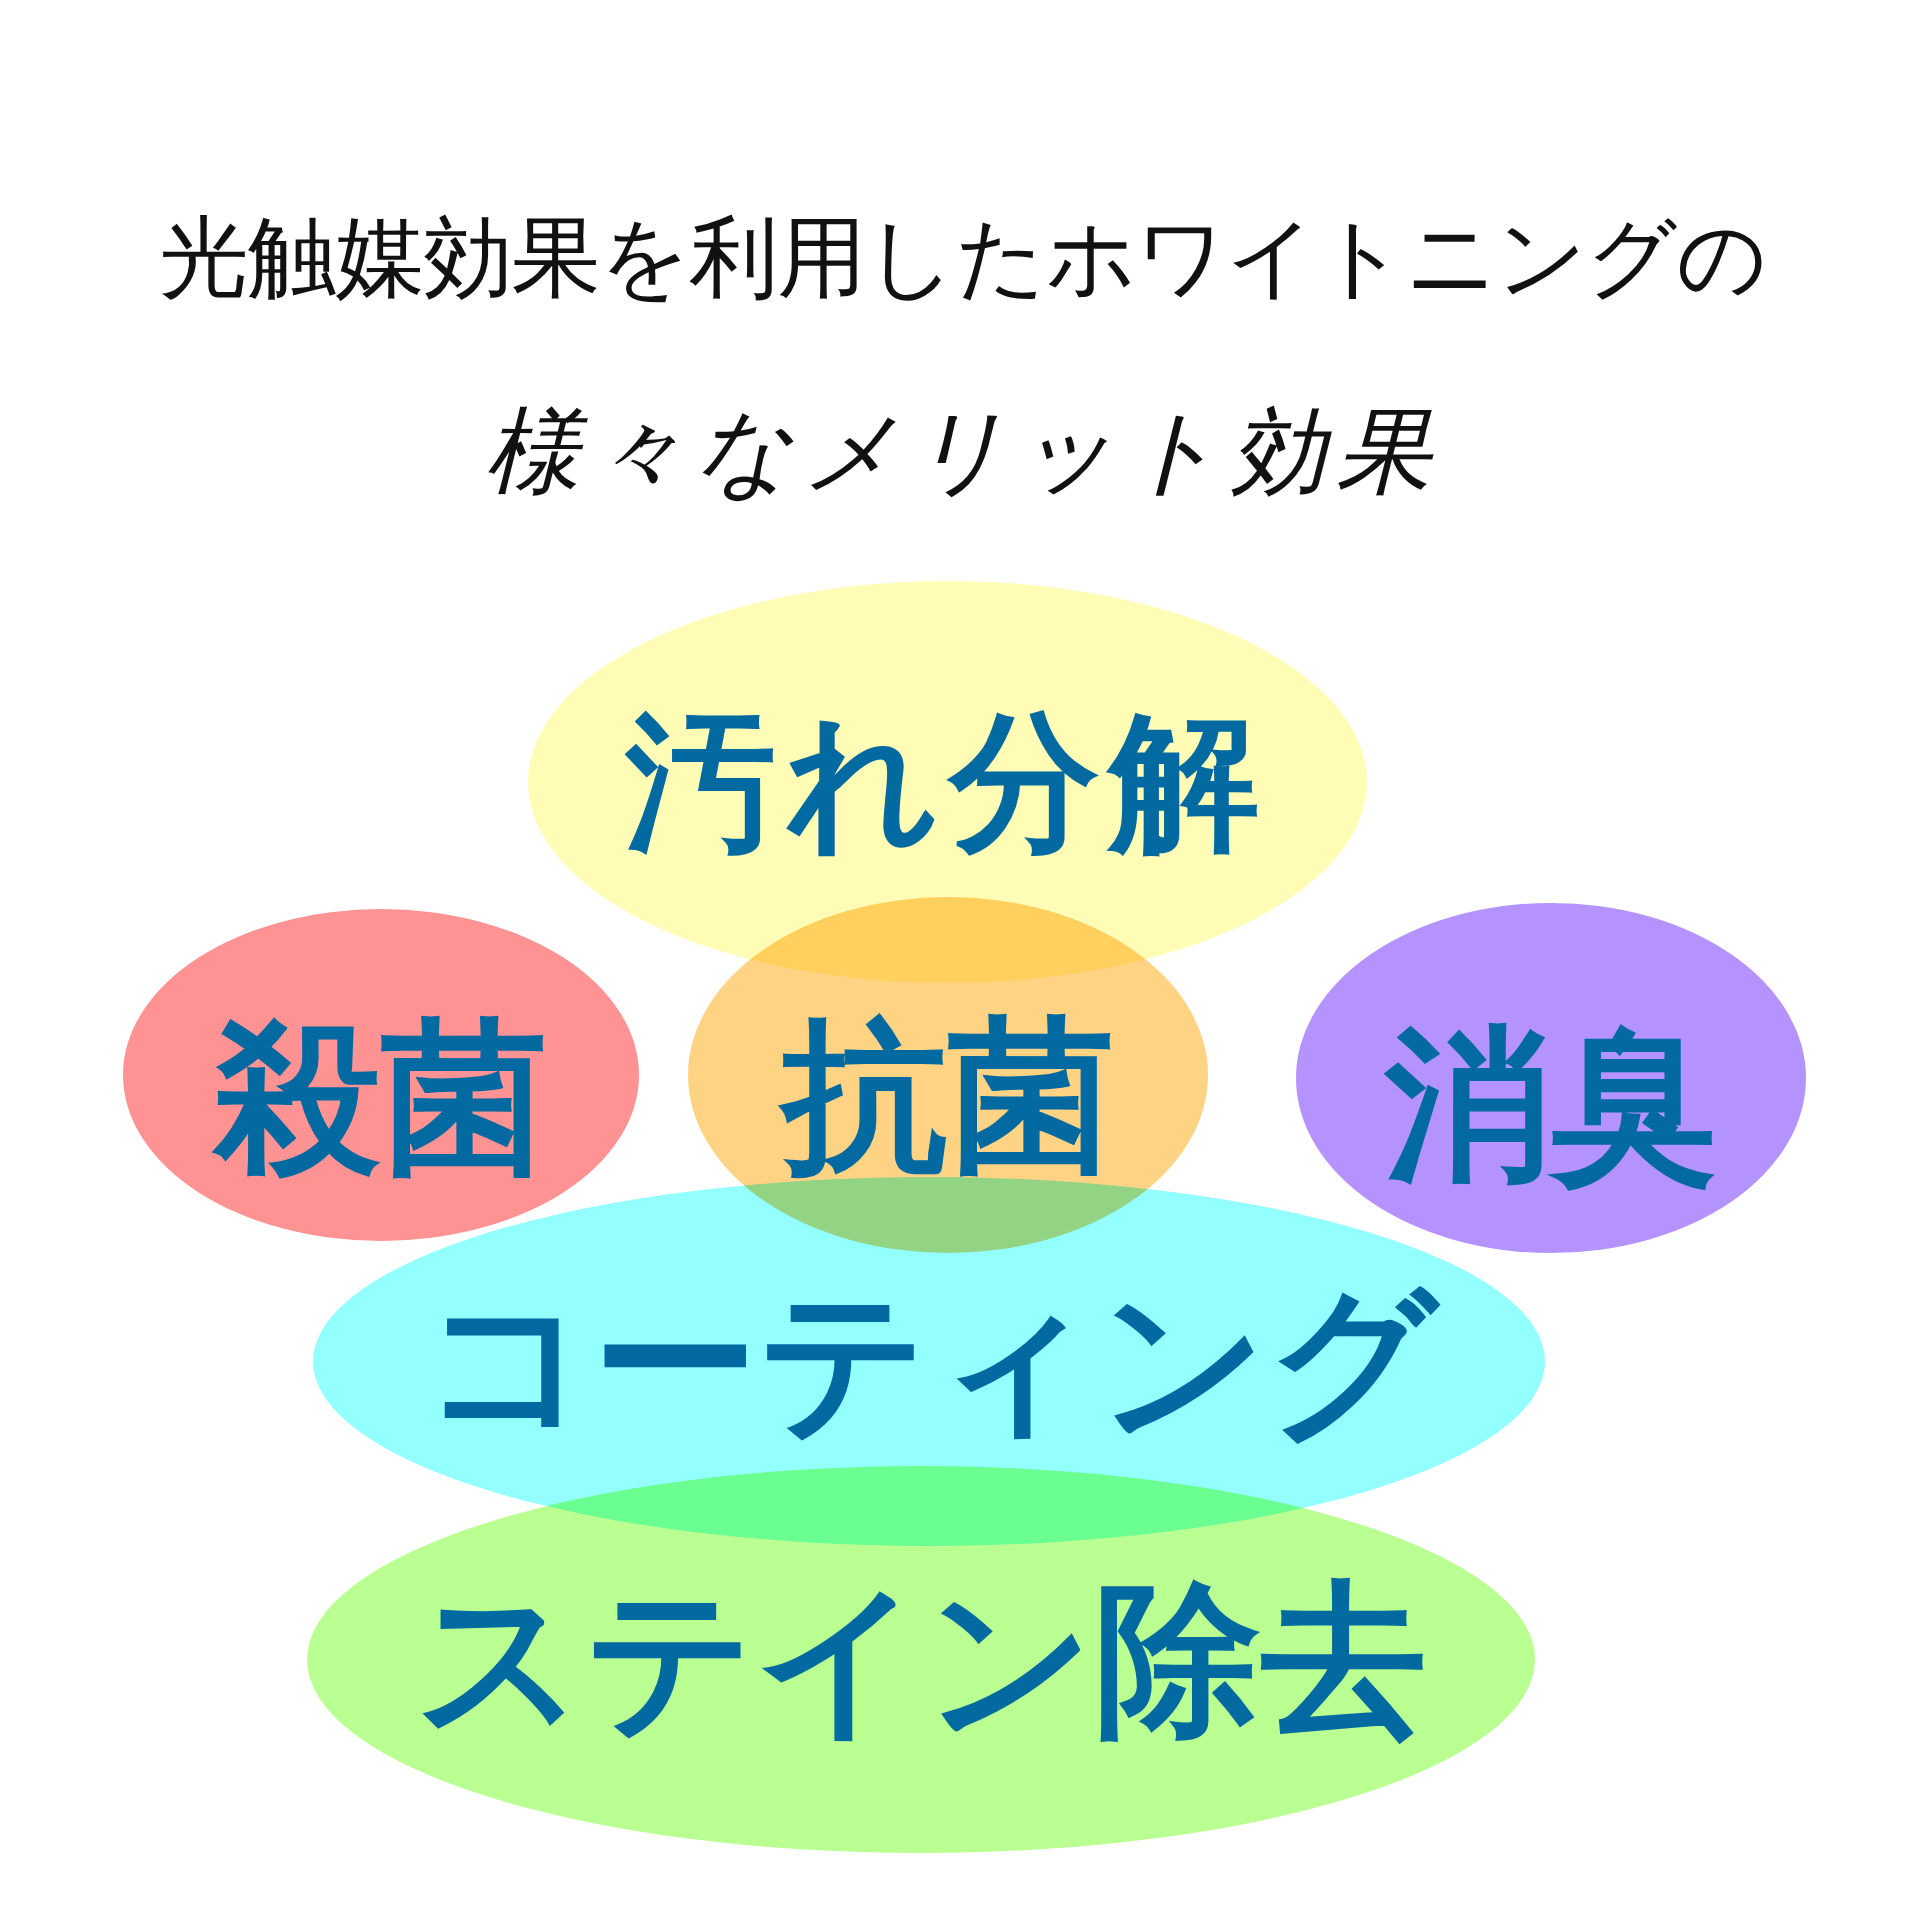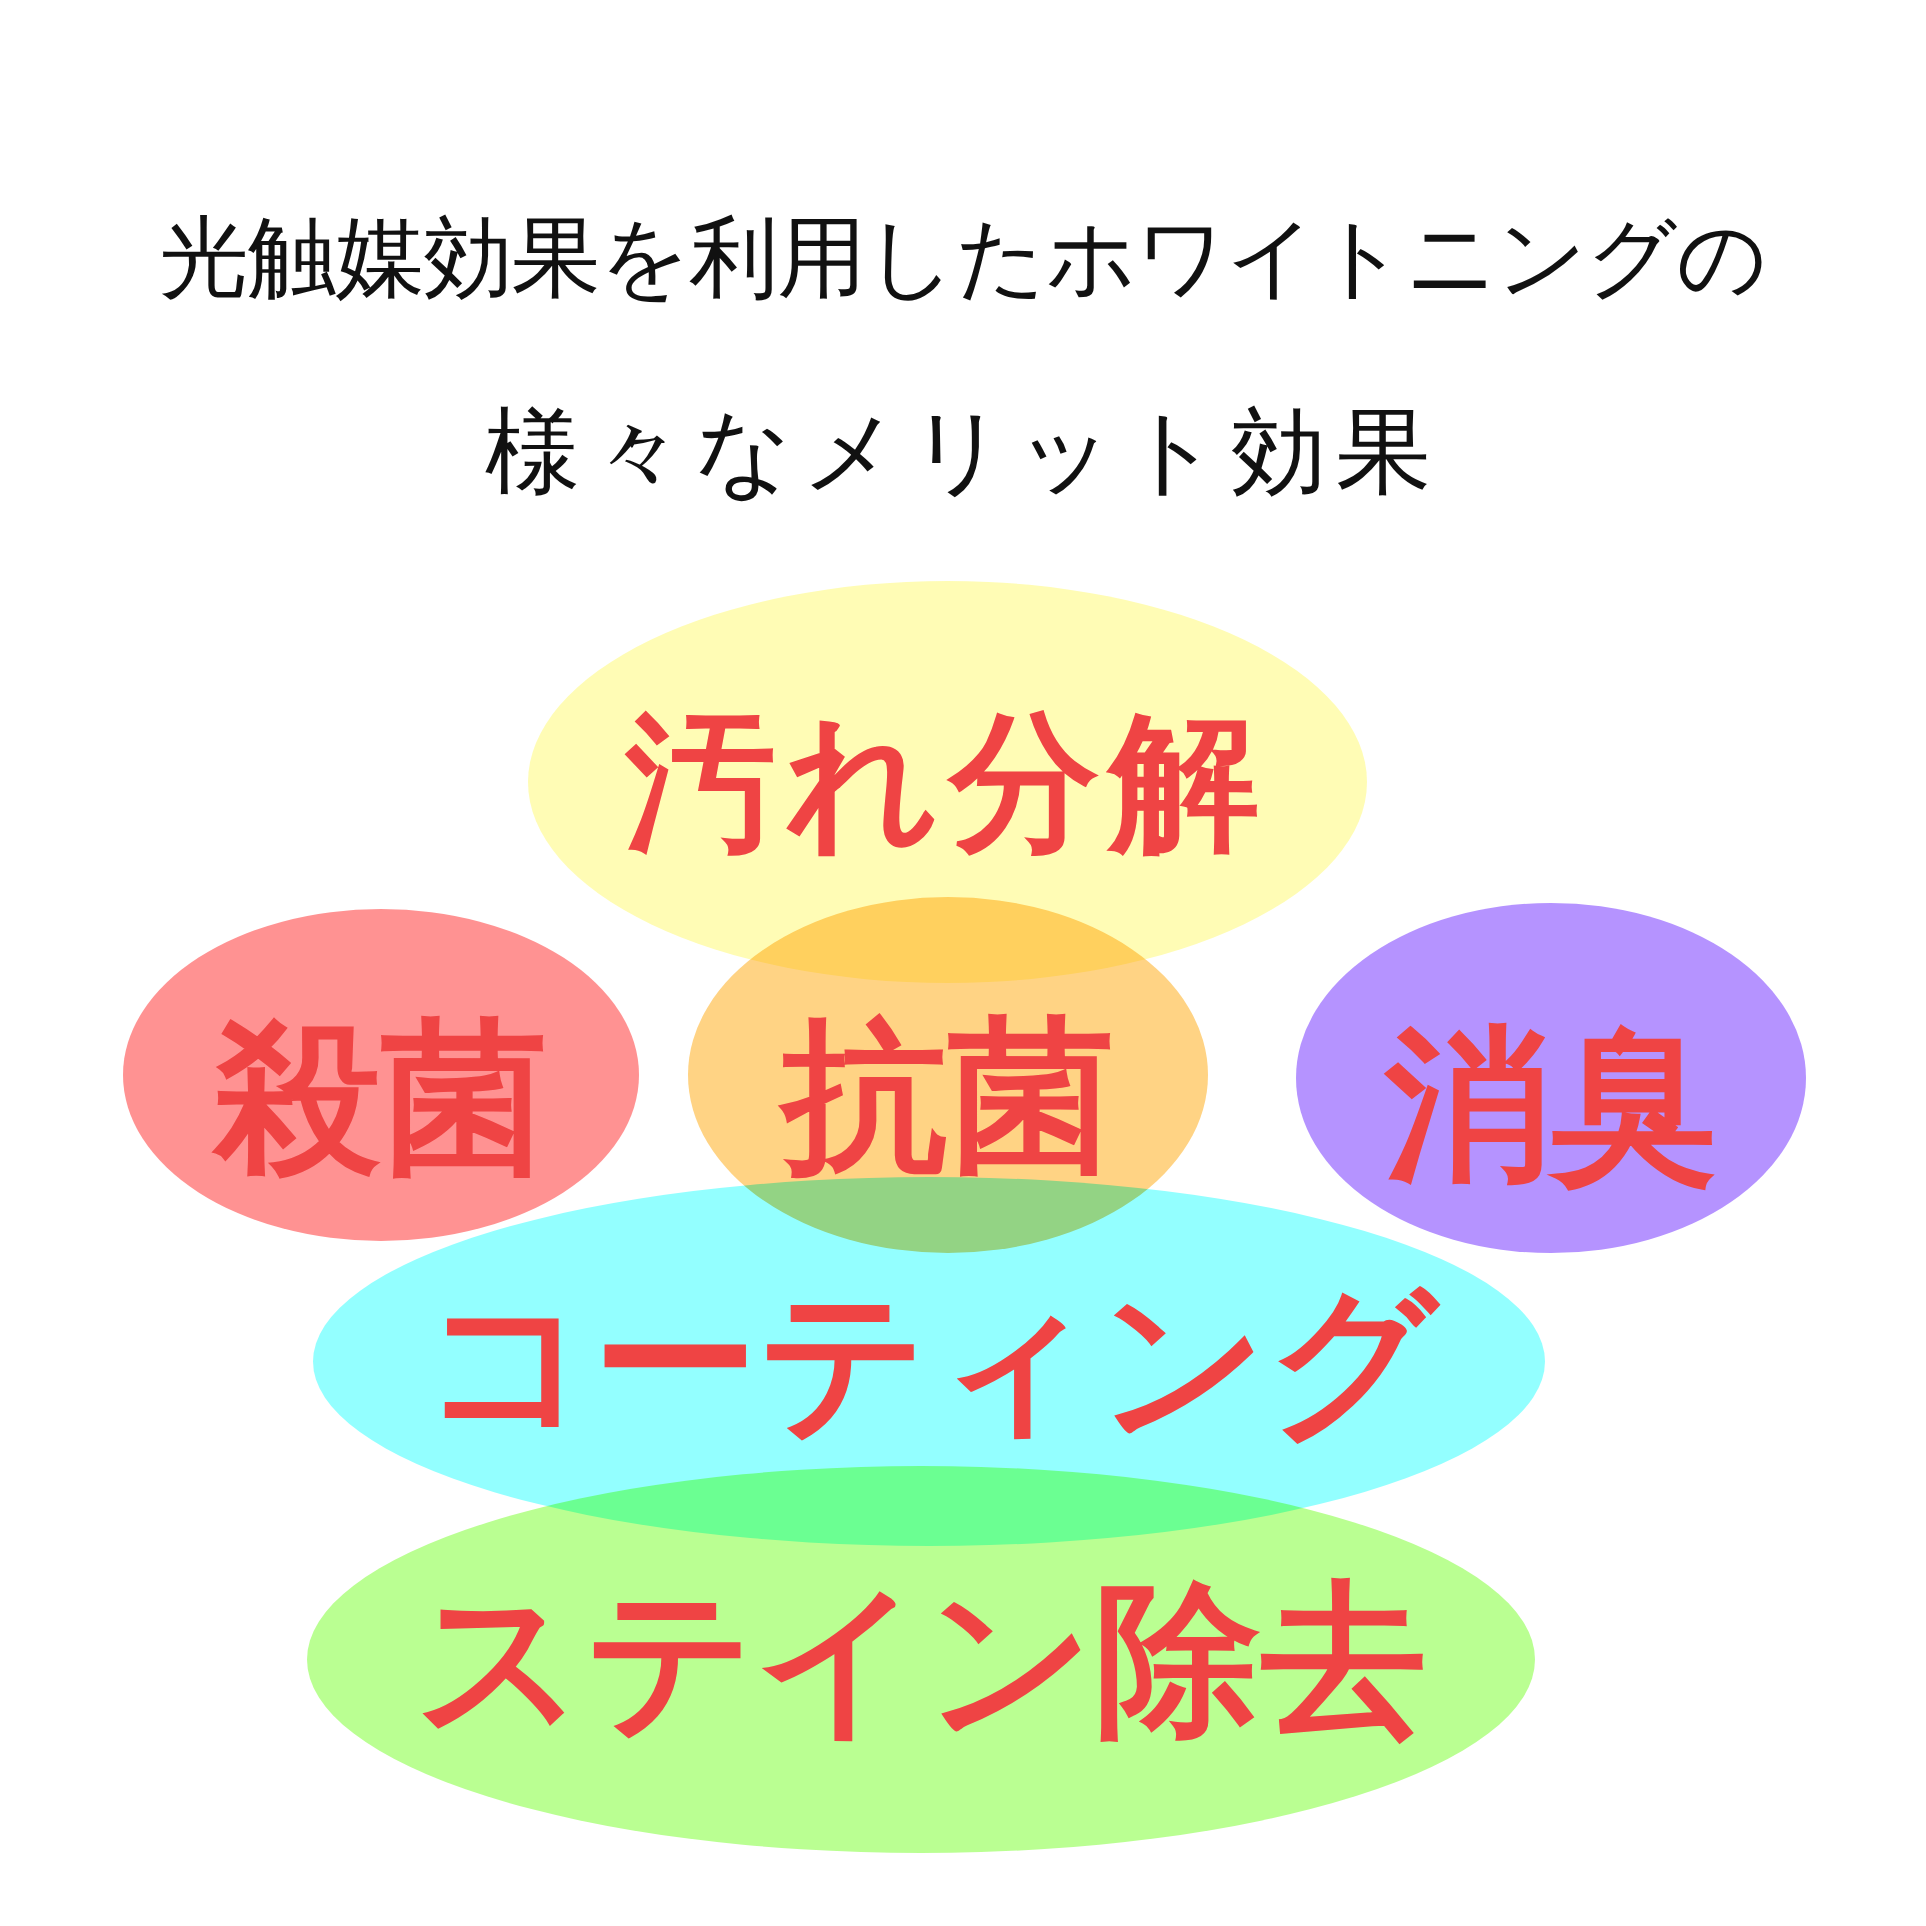--- a/index.html
+++ b/index.html
@@ -1,24 +1,24 @@
 <!DOCTYPE html>
 <html style="font-size:8px"><head>
 <meta charset="utf-8">
 <style>
   html, body { margin:0; padding:0; background:#ffffff; }
   body { width:1926px; height:1926px; position:relative; overflow:hidden;
          font-family:"DejaVu Sans", "Liberation Sans", sans-serif; }
   .title { position:absolute; left:0; width:1926px; text-align:center; color:#111;
            font-weight:normal; white-space:nowrap; line-height:1; }
   #t1 { top:213px; font-size:89px; letter-spacing:-1px; }
-  #t2 { top:404px; font-size:95px; letter-spacing:10px; }
+  #t2 { top:404px; font-size:95px; letter-spacing:10px;font-style:italic; }
   .ell { position:absolute; border-radius:50%; }
   .lbl { position:absolute; display:flex; align-items:center; justify-content:center;
-         font-weight:bold; color:#ef4444; white-space:nowrap; line-height:1; }
+         font-weight:bold; color:#0369a1; white-space:nowrap; line-height:1; }
 </style>
 </head>
 <body>
 
 <div id="t1" class="title">光触媒効果を利用したホワイトニングの</div>
 <div id="t2" class="title">様々なメリット効果</div>
 
 <div id="diagram">
   <div class="ell" id="e-yellow" style="left: 528px; top: 581px; width: 839px; height: 402px; background: rgb(255, 252, 168); opacity: 0.85; mix-blend-mode: multiply;"></div>
   <div class="ell" id="e-red" style="left: 123px; top: 909px; width: 516px; height: 332px; background: rgb(255, 127, 127); opacity: 0.85; mix-blend-mode: multiply;"></div>

